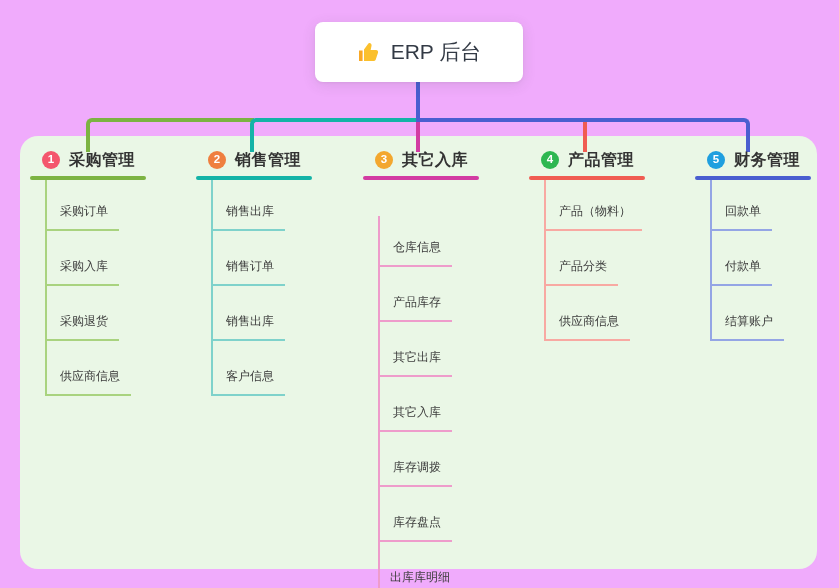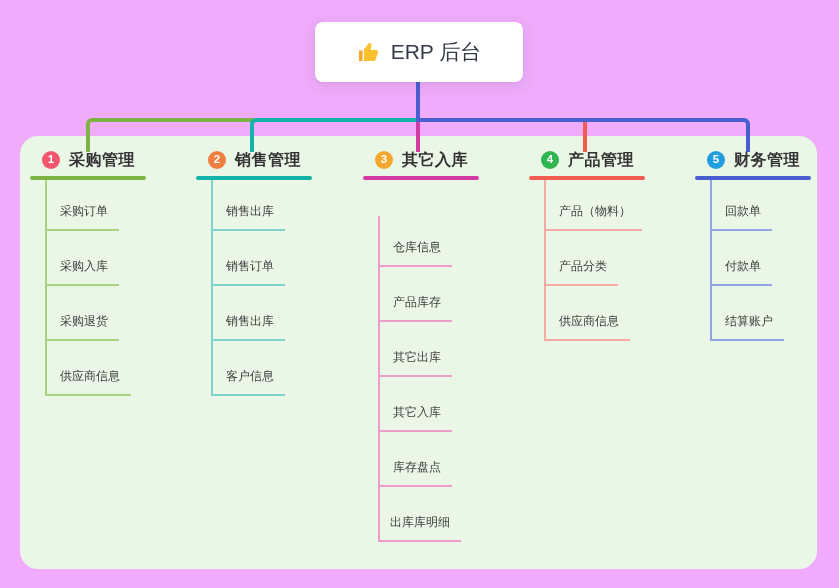--- a/index.html
+++ b/index.html
@@ -81,20 +81,21 @@
     <div class="branch-header">
       <span class="badge" style="background: rgb(243, 167, 46);">3</span>
       <span class="branch-title">其它入库</span>
     </div>
     <div class="branch-underline" style="background: rgb(210, 60, 162);"></div>
     <div class="branch-children" style="border-left-color: rgb(238, 156, 203);">
           <div class="child" style="border-bottom-color: rgb(238, 156, 203); margin-top: 36px;">仓库信息</div>
           <div class="child" style="border-bottom-color: rgb(238, 156, 203);">产品库存</div>
           <div class="child" style="border-bottom-color: rgb(238, 156, 203);">其它出库</div>
           <div class="child" style="border-bottom-color: rgb(238, 156, 203);">其它入库</div>
+          <div class="child" style="border-bottom-color: rgb(238, 156, 203);">库存调拨</div>
           <div class="child" style="border-bottom-color: rgb(238, 156, 203);">库存盘点</div>
           <div class="child" style="border-bottom-color: rgb(238, 156, 203); padding-left: 10px;">出库库明细</div>
         </div>
   </div>
       <div class="branch" style="left: 529px;">
     <div class="branch-header">
       <span class="badge" style="background: rgb(46, 183, 81);">4</span>
       <span class="branch-title">产品管理</span>
     </div>
     <div class="branch-underline" style="background: rgb(240, 92, 82);"></div>

